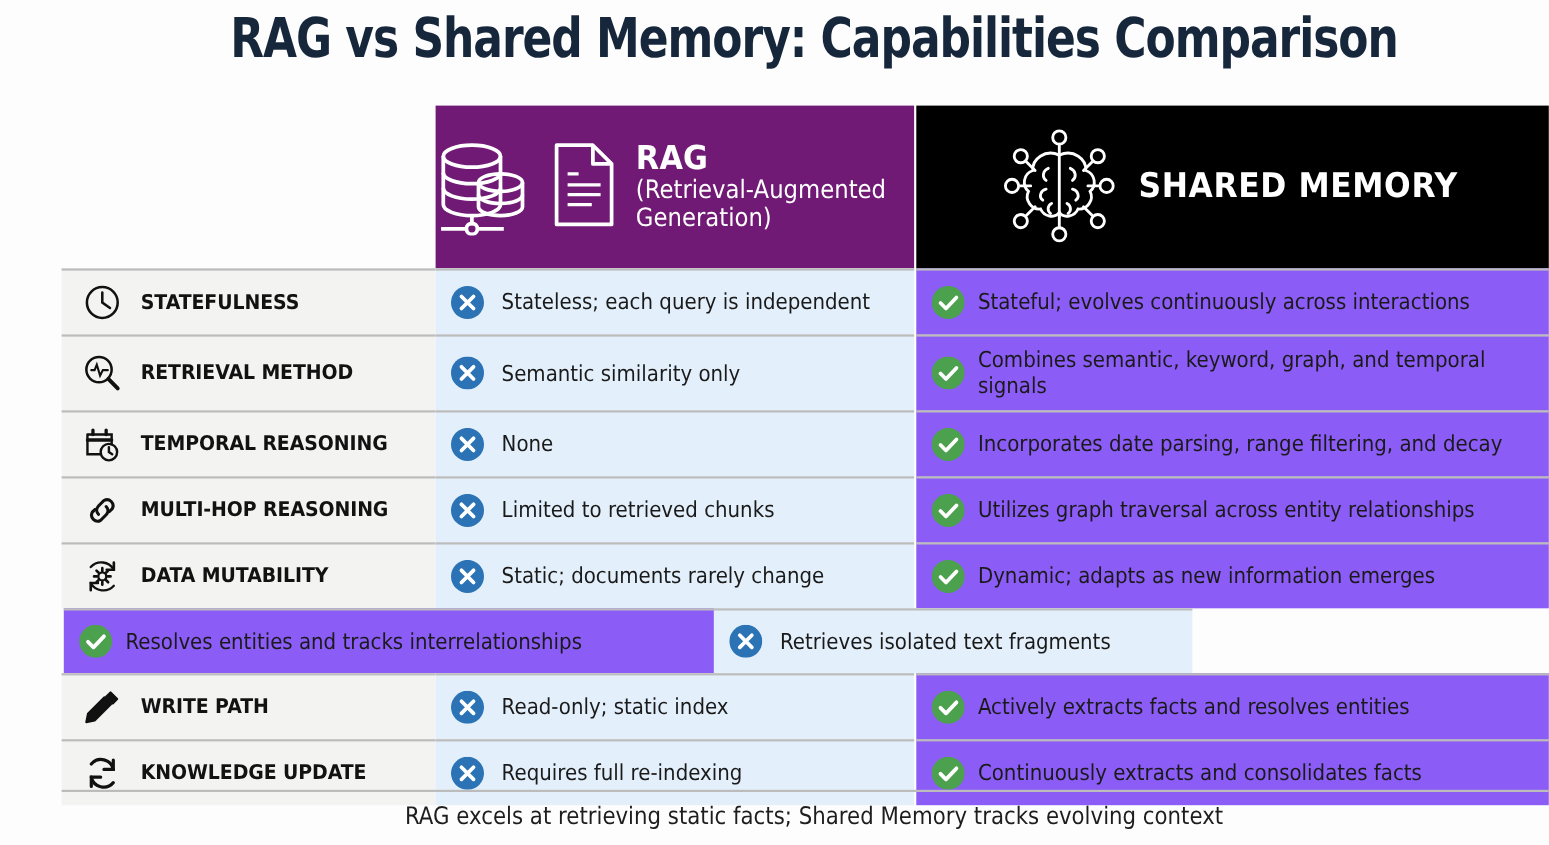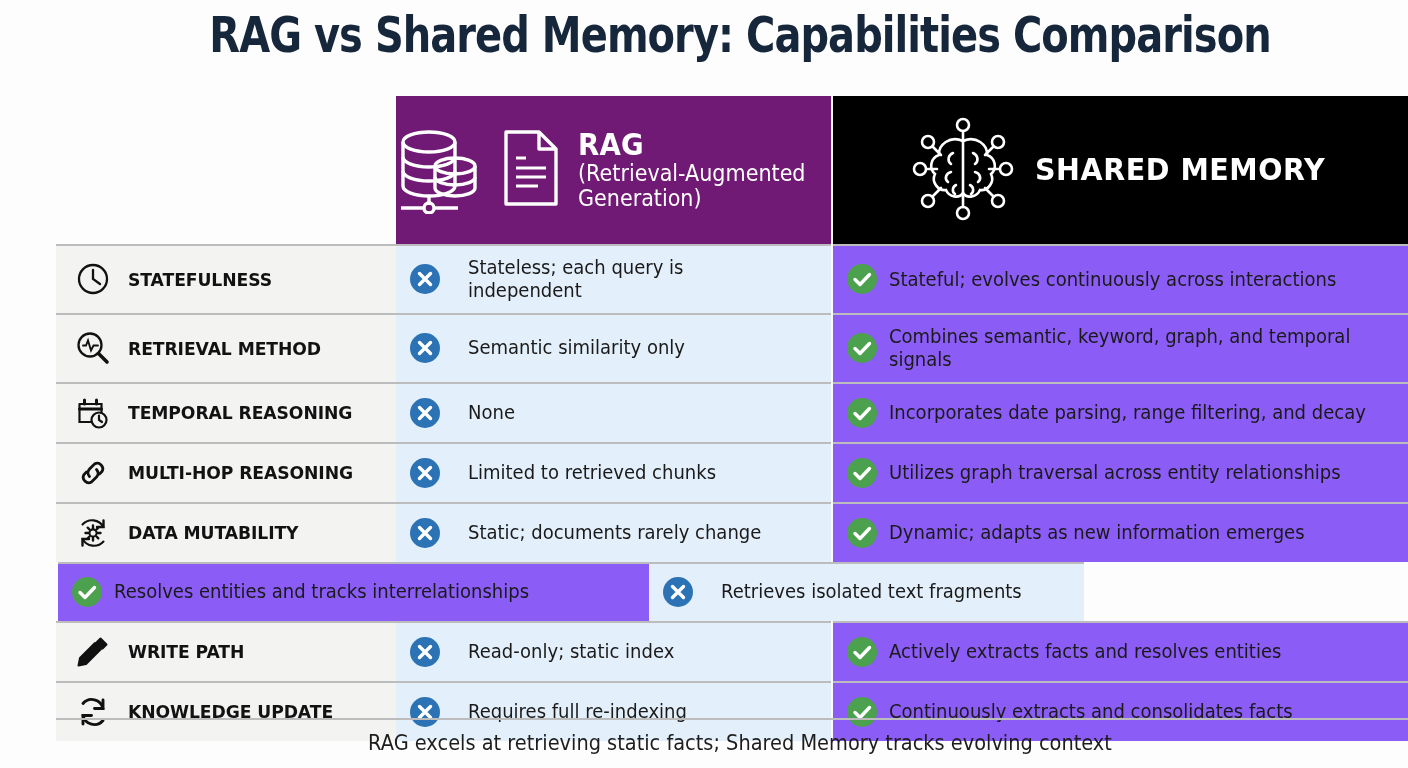--- a/index.html
+++ b/index.html
@@ -117,21 +117,21 @@
     padding: 10px 0;
   }
   .cell-feature {
     background: #f3f3f2;
     padding-left: 18px;
     gap: 16px;
   }
   .cell-rag {
     background: #e3effa;
     padding-left: 14px;
-    gap: 28px;
+    gap: 16px;
   }
   .cell-mem {
     background: #8b5cf6;
     padding-left: 14px;
     gap: 12px;
     margin-left: 2px;
     width: 591px;
     flex: 0 0 591px;
   }
   .data-row:first-child .cell { border-top: none; }

